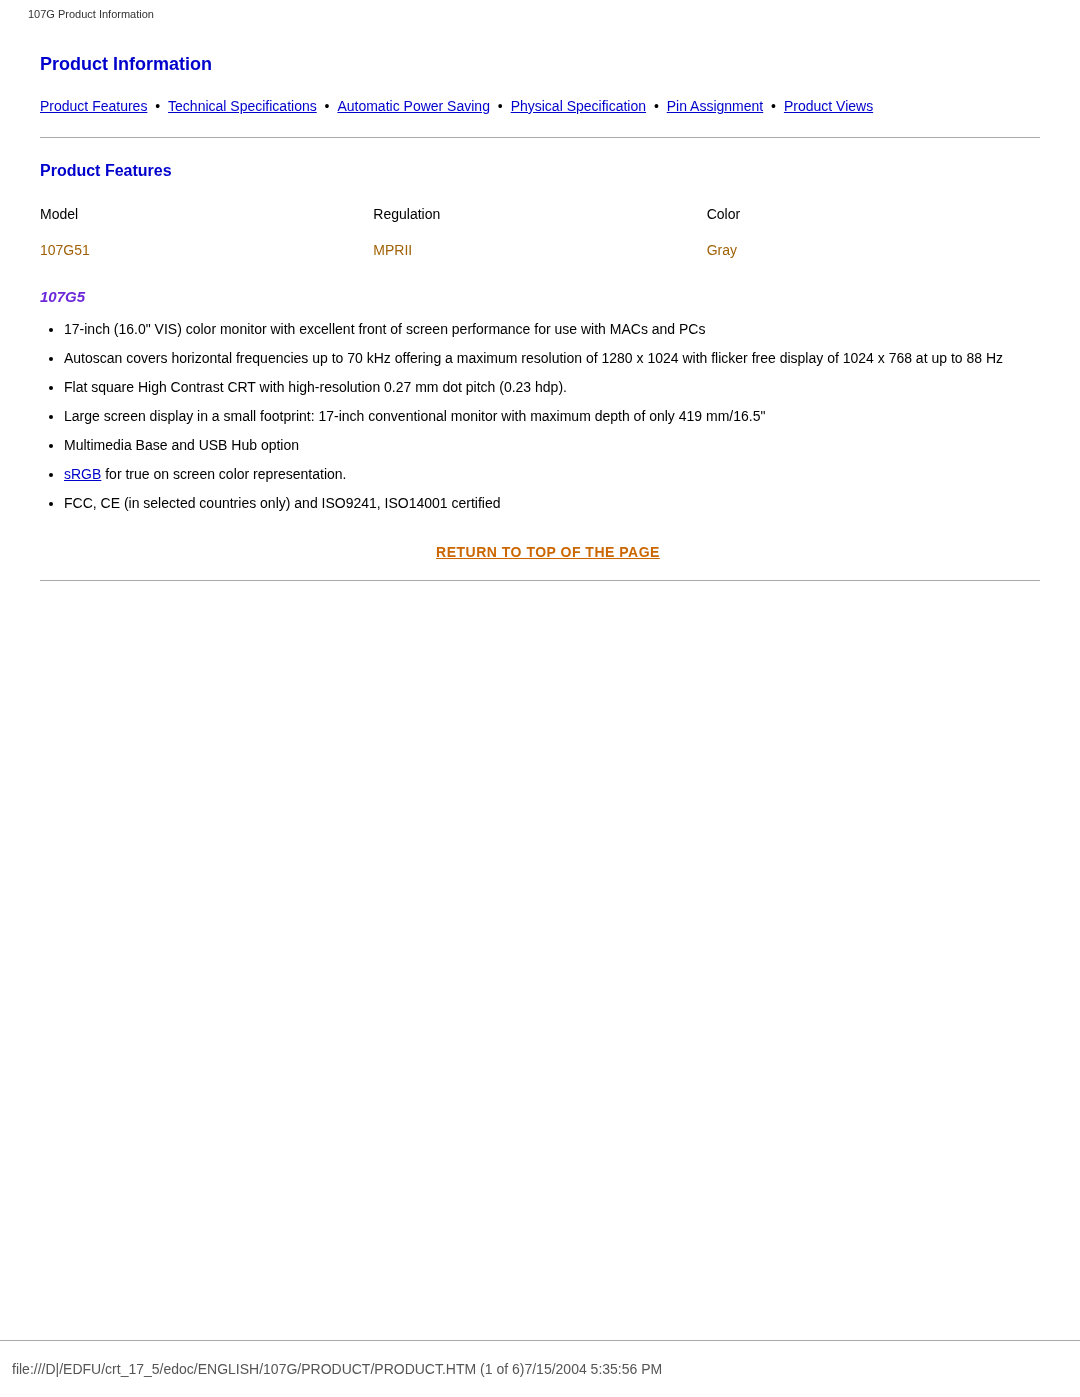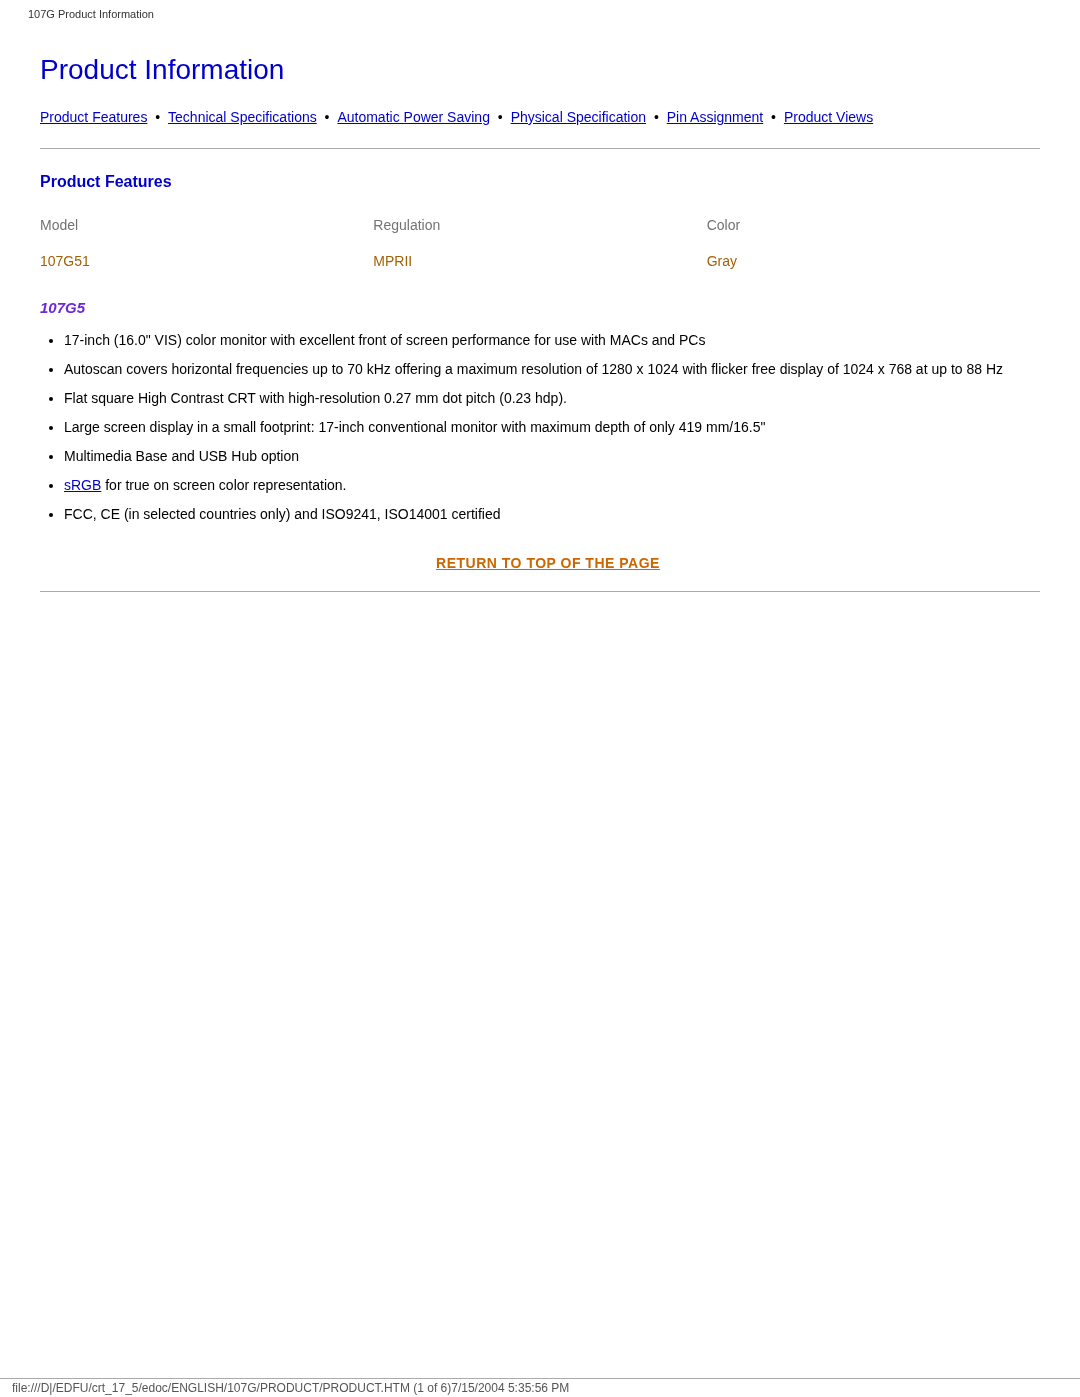--- a/index.html
+++ b/index.html
@@ -23,22 +23,22 @@
       color: #333;
       padding: 8px 12px 4px 28px;
       border-bottom: none;
     }
 
     .main-content {
       padding: 30px 40px 60px 40px;
     }
 
     .page-title {
-      font-size: 28px;
-      font-weight: normal;
+      font-size: 18px;
+      font-weight: bold;
       color: #0000cc;
       margin-bottom: 20px;
     }
 
     .nav-links {
       margin-bottom: 8px;
       line-height: 1.6;
     }
 
     .nav-links a {
@@ -74,21 +74,21 @@
 
     .product-table td {
       padding: 10px 20px 10px 0;
       font-size: 14px;
       vertical-align: top;
       min-width: 140px;
     }
 
     .product-table tr.header-row td {
       font-weight: normal;
-      color: #737373;
+      color: #000000;
     }
 
     .product-table tr.data-row td {
       color: #a16207;
     }
 
     .model-section-title {
       font-size: 15px;
       font-weight: bold;
       font-style: italic;
@@ -148,22 +148,22 @@
     .spec-value {
       color: #000;
     }
 
     .footer-bar {
       position: absolute;
       bottom: 0;
       left: 0;
       right: 0;
       border-top: 1px solid #aaaaaa;
-      padding: 2px 12px;
-      font-size: 12px;
+      padding: 20px 12px;
+      font-size: 14px;
       color: #555;
     }
   </style>
 </head>
 <body>
 
 <div class="browser-title">107G Product Information</div>
 
 <div class="main-content">
 

